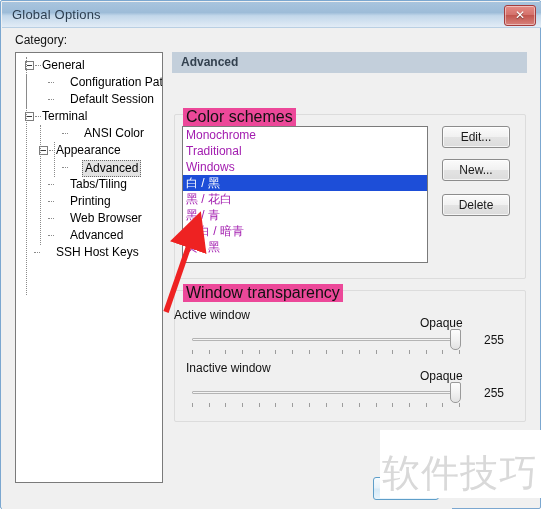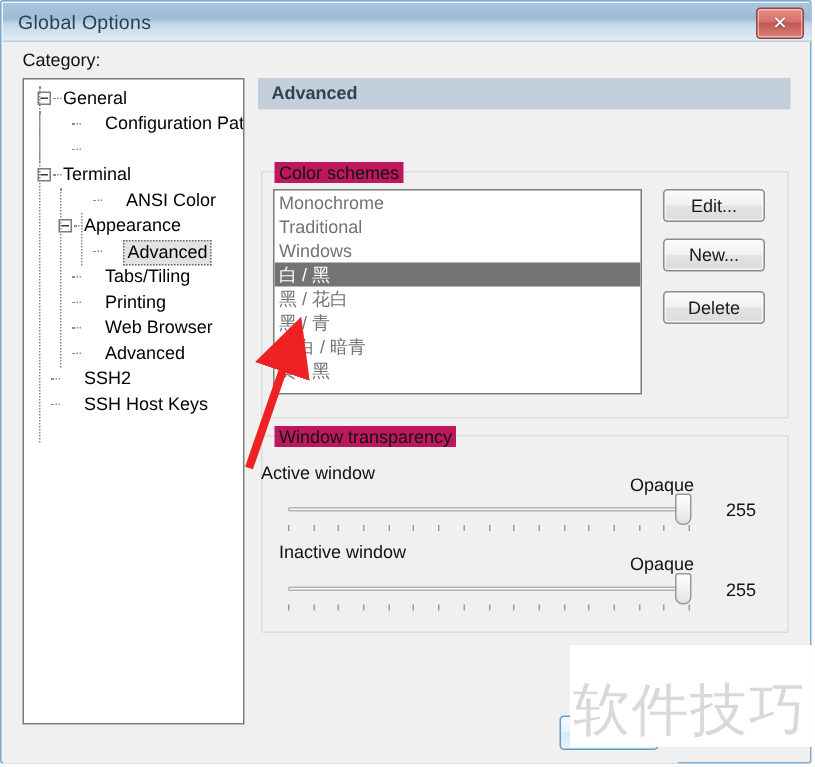--- a/index.html
+++ b/index.html
@@ -161,49 +161,49 @@
   .group {
     position: absolute;
     border: 1px solid #dcdcdc;
     box-sizing: border-box;
     background: transparent;
     border-radius: 2px;
   }
   .group > .legend {
     position: absolute;
     top: -7px; left: 8px;
-    background: #be185d;
+    background: #ec4899;
     padding: 0 3px;
-    font-size: 12px;
+    font-size: 16px;
     color: #111;
   }
 
   #grp-schemes { left: 172px; top: 86px; width: 352px; height: 165px; }
   #grp-transp  { left: 172px; top: 262px; width: 352px; height: 132px; }
 
   .listbox {
     position: absolute;
     left: 180px; top: 98px;
     width: 246px; height: 137px;
     background: #ffffff;
     border: 1px solid #7a7a7a;
     box-sizing: border-box;
     overflow: hidden;
   }
   .listbox .item {
     height: 16px;
     line-height: 16px;
     padding-left: 3px;
     font-size: 12px;
-    color: #737373;
+    color: #a21caf;
     white-space: nowrap;
     cursor: default;
   }
   .listbox .item.selected {
-    background: #737373;
+    background: #1d4ed8;
     color: #ffffff;
   }
 
   .btn {
     position: absolute;
     width: 68px; height: 22px;
     border: 1px solid #8c8c8c;
     border-radius: 3px;
     background: linear-gradient(to bottom, #fbfbfb 0%, #f1f1f1 48%, #e3e3e3 52%, #dcdcdc 100%);
     box-shadow: inset 0 0 0 1px rgba(255,255,255,.7);
@@ -326,20 +326,21 @@
             <div class="boxplus" style="left: 9px;"></div>
             <div class="hline" style="left: 19px; width: 6px;"></div>
             <span class="lbl" style="left: 26px;">General</span>
           </div>
           <div class="node">
             <div class="hline" style="left: 32px; width: 6px;"></div>
             <span class="lbl" style="left: 54px;">Configuration Paths</span>
           </div>
           <div class="node">
             <div class="hline" style="left: 32px; width: 6px;"></div>
+            <span class="lbl" style="left: 54px;">Default Session</span>
           </div>
           <div class="node">
             <div class="boxplus" style="left: 9px;"></div>
             <div class="hline" style="left: 19px; width: 6px;"></div>
             <span class="lbl" style="left: 26px;">Terminal</span>
           </div>
           <div class="node">
             <div class="hline" style="left: 46px; width: 6px;"></div>
             <span class="lbl" style="left: 68px;">ANSI Color</span>
           </div>
@@ -360,24 +361,20 @@
             <div class="hline" style="left: 32px; width: 6px;"></div>
             <span class="lbl" style="left: 54px;">Printing</span>
           </div>
           <div class="node">
             <div class="hline" style="left: 32px; width: 6px;"></div>
             <span class="lbl" style="left: 54px;">Web Browser</span>
           </div>
           <div class="node">
             <div class="hline" style="left: 32px; width: 6px;"></div>
             <span class="lbl" style="left: 54px;">Advanced</span>
-          </div>
-          <div class="node">
-            <div class="hline" style="left: 18px; width: 6px;"></div>
-            <span class="lbl" style="left: 40px;">SSH2</span>
           </div>
           <div class="node">
             <div class="hline" style="left: 18px; width: 6px;"></div>
             <span class="lbl" style="left: 40px;">SSH Host Keys</span>
           </div>
           <div class="vline" style="left: 10px; top: 17px; height: 34px;"></div>
           <div class="vline" style="left: 10px; top: 0px; height: 238px;"></div>
           <div class="vline" style="left: 24px; top: 68px; height: 120px;"></div>
           <div class="vline" style="left: 38px; top: 85px; height: 35px;"></div>
         </div>

